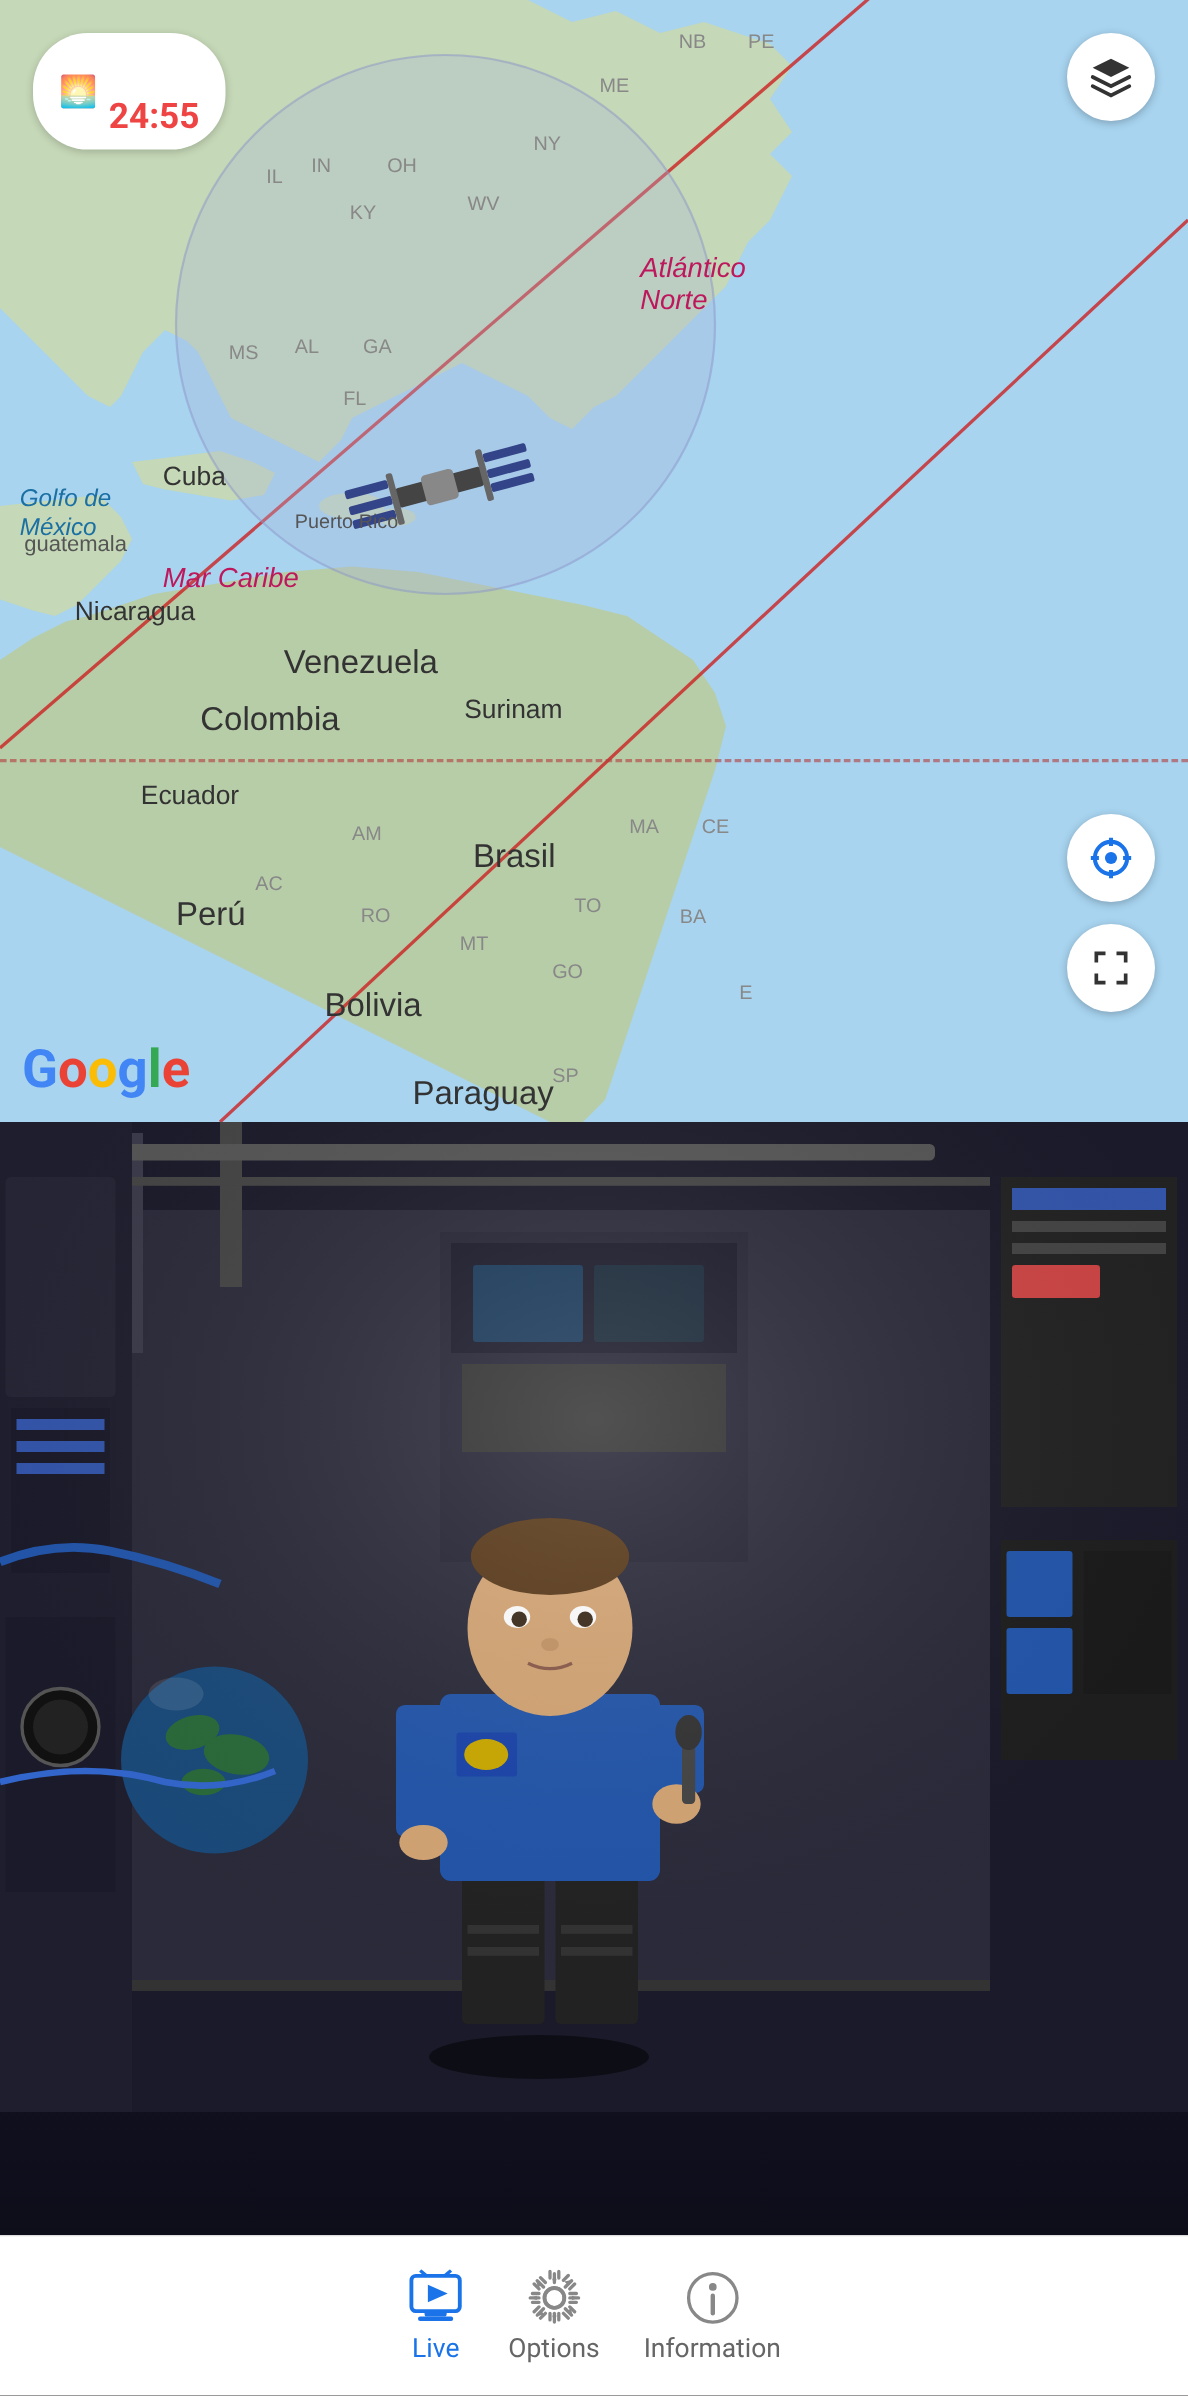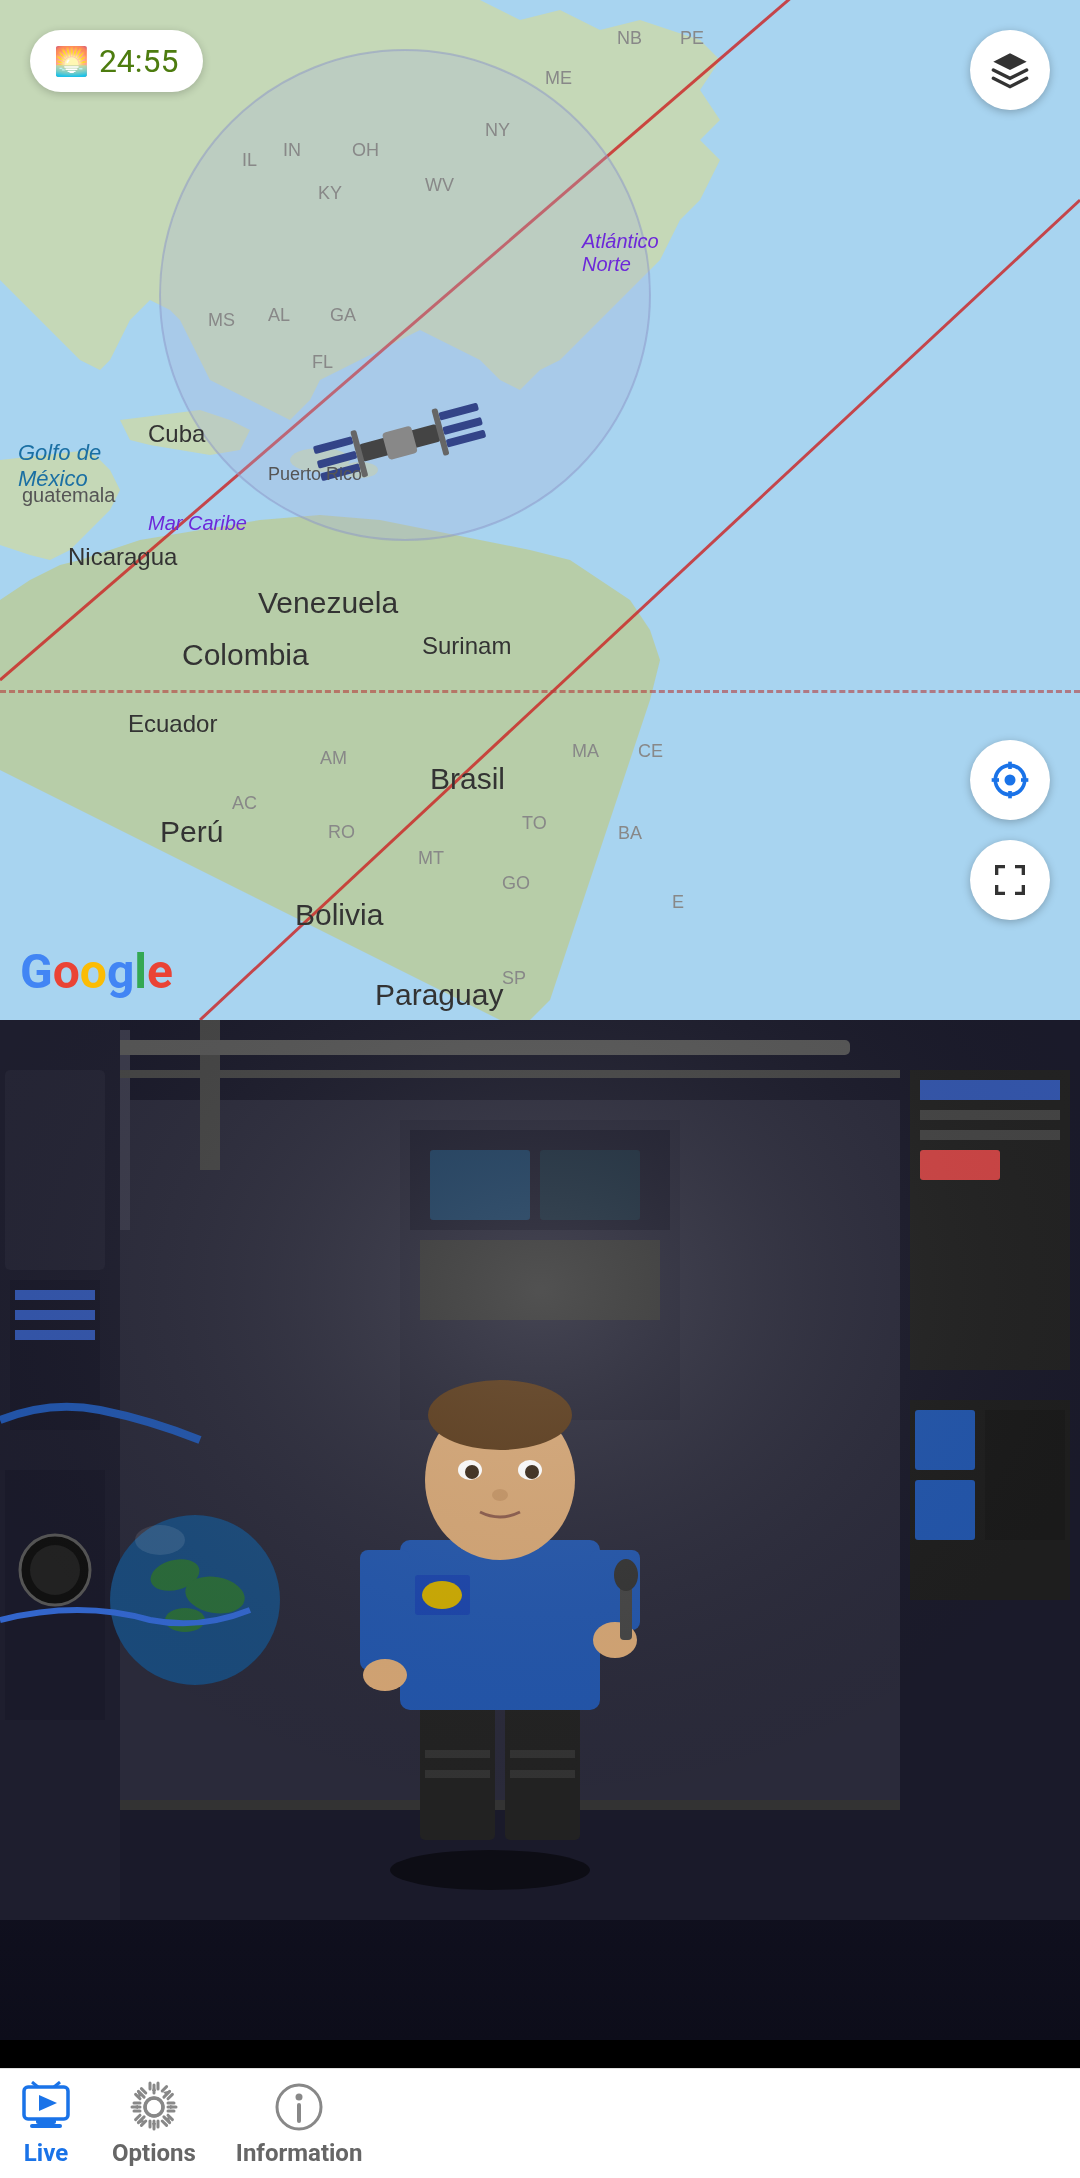--- a/index.html
+++ b/index.html
@@ -44,22 +44,23 @@
       align-items: center;
       gap: 10px;
       box-shadow: 0 2px 8px rgba(0,0,0,0.2);
       z-index: 10;
     }
     .timer-icon {
       font-size: 28px;
     }
     .timer-text {
       font-size: 32px;
-      font-weight: 400;
-      color: #4d7c0f;
+      font-weight: 700;
+      color: #ef4444;
+      margin-top: 44px;
     }
 
     
     .layer-btn {
       position: absolute;
       top: 30px;
       right: 30px;
       width: 80px;
       height: 80px;
       border-radius: 50%;
@@ -157,28 +158,27 @@
       align-items: center;
       justify-content: center;
     }
 
     
     #bottom-nav {
       position: absolute;
       bottom: 0;
       left: 0;
       width: 1080px;
-      height: 110px;
+      height: 146px;
       background: white;
       border-top: 1px solid #e0e0e0;
       display: flex;
       align-items: center;
-      justify-content: flex-start;
+      justify-content: center;
       z-index: 100;
-      font-weight: bold;
     }
 
     .nav-item {
       display: flex;
       flex-direction: column;
       align-items: center;
       gap: 6px;
       cursor: pointer;
       padding: 10px 20px;
     }
@@ -209,22 +209,22 @@
       position: absolute;
       font-size: 22px;
       color: #333;
       font-family: Arial, sans-serif;
       font-weight: 400;
       z-index: 6;
       white-space: nowrap;
     }
     .map-label-ocean {
       position: absolute;
-      font-size: 20px;
-      color: #6d28d9;
+      font-size: 25px;
+      color: #be185d;
       font-style: italic;
       font-family: Arial, sans-serif;
       z-index: 6;
       white-space: nowrap;
     }
 
     
     .label-large {
       font-size: 30px;
       font-weight: 500;

